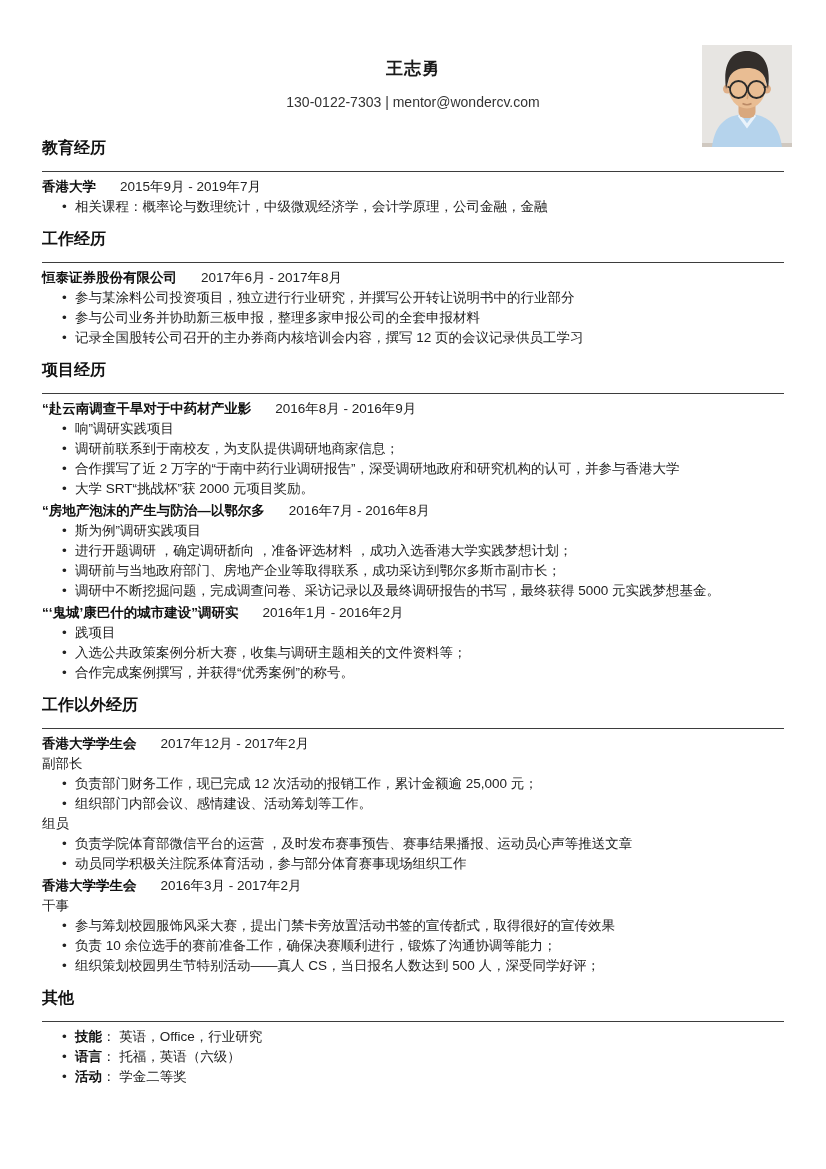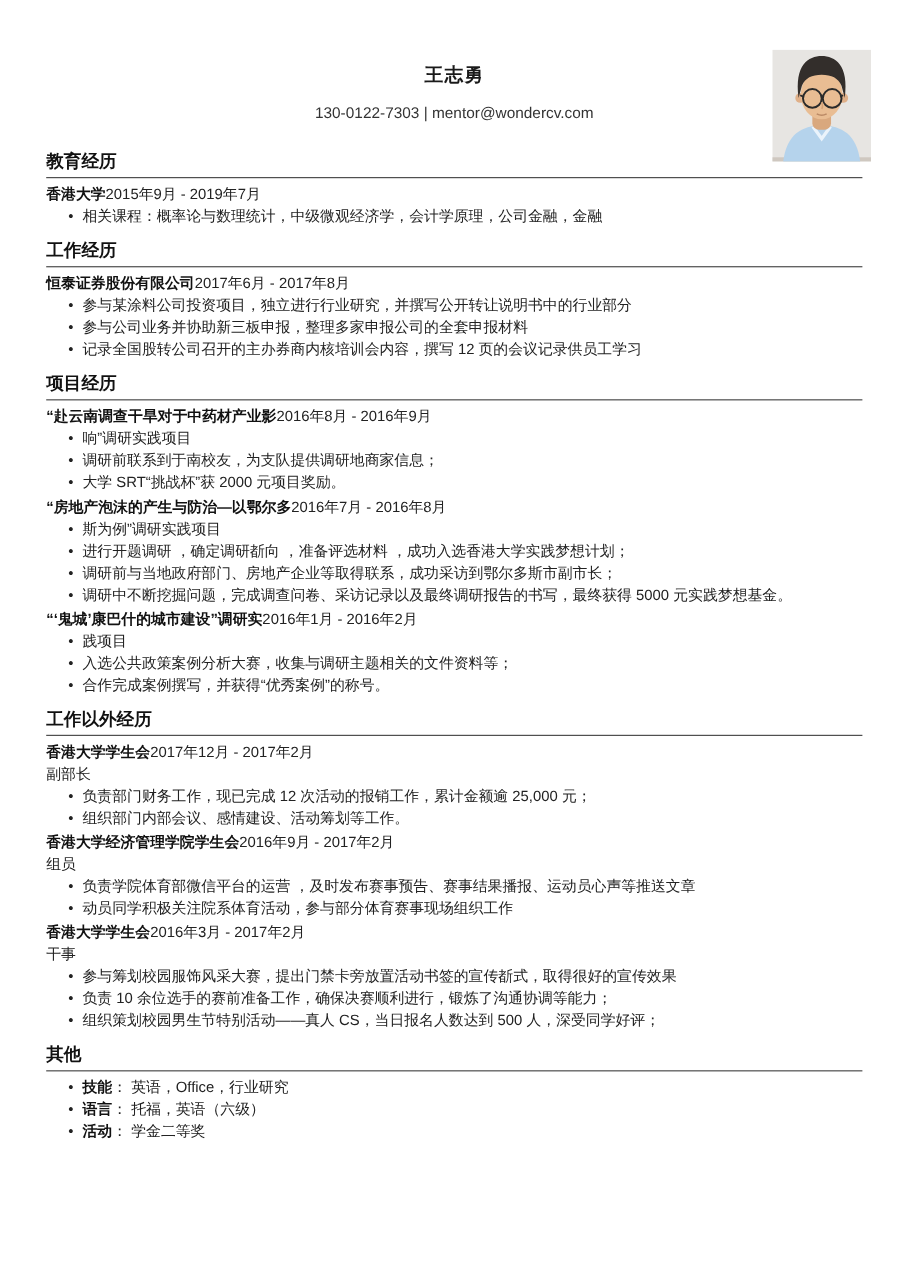--- a/index.html
+++ b/index.html
@@ -43,33 +43,33 @@
   .photo svg { display: block; width: 100%; height: 100%; }
   
   #sections { margin-top: 27px; }
   .section { margin-top: 12px; }
   .section:first-child { margin-top: 0; }
   .section-title {
     font-size: 16px;
     font-weight: 700;
     color: #111111;
     line-height: 20px;
-    padding-bottom: 3px;
+    padding-bottom: 13px;
     border-bottom: 1.5px solid #3d3d3d;
     margin-bottom: 5px;
   }
   .entry-head {
     display: flex;
     justify-content: flex-start;
     align-items: baseline;
     line-height: 20px;
     margin-top: 2px;
   }
   .entry-title { font-size: 13.5px; font-weight: 700; color: #111111; }
-  .entry-date  { font-size: 13.5px; color: #222222; white-space: nowrap; }
+  .entry-date  { font-size: 13.5px; color: #222222; white-space: nowrap; margin-left: 24px; }
   .entry-sub   { font-size: 13.5px; line-height: 20px; color: #222222; }
   ul.bullets { list-style: none; }
   ul.bullets li {
     position: relative;
     font-size: 13.5px;
     line-height: 20px;
     color: #222222;
     padding-left: 33px;
   }
   ul.bullets li::before {
@@ -144,20 +144,21 @@
       </div>
       <div class="section">
         <div class="section-title">项目经历</div>
         <div class="entry-head">
           <span class="entry-title">“赴云南调查干旱对于中药材产业影</span>
           <span class="entry-date">2016年8月 - 2016年9月</span>
         </div>
         <ul class="bullets">
           <li>响”调研实践项目</li>
           <li>调研前联系到于南校友，为支队提供调研地商家信息；</li>
+          <li>合作撰写了近 2 万字的“于南中药行业调研报告”，深受调研地政府和研究机构的认可，并参与香港大学</li>
           <li>大学 SRT“挑战杯”获 2000 元项目奖励。</li>
         </ul>
         <div class="entry-head">
           <span class="entry-title">“房地产泡沫的产生与防治—以鄂尔多</span>
           <span class="entry-date">2016年7月 - 2016年8月</span>
         </div>
         <ul class="bullets">
           <li>斯为例”调研实践项目</li>
           <li>进行开题调研 ，确定调研斱向 ，准备评选材料 ，成功入选香港大学实践梦想计划；</li>
           <li>调研前与当地政府部门、房地产企业等取得联系，成功采访到鄂尔多斯市副市长；</li>
@@ -177,24 +178,20 @@
         <div class="section-title">工作以外经历</div>
         <div class="entry-head">
           <span class="entry-title">香港大学学生会</span>
           <span class="entry-date">2017年12月 - 2017年2月</span>
         </div>
         <div class="entry-sub">副部长</div>
         <ul class="bullets">
           <li>负责部门财务工作，现已完成 12 次活动的报销工作，累计金额逾 25,000 元；</li>
           <li>组织部门内部会议、感情建设、活动筹划等工作。</li>
         </ul>
-        <div class="entry-head">
-          <span class="entry-title">香港大学经济管理学院学生会</span>
-          <span class="entry-date">2016年9月 - 2017年2月</span>
-        </div>
         <div class="entry-sub">组员</div>
         <ul class="bullets">
           <li>负责学院体育部微信平台的运营 ，及时发布赛事预告、赛事结果播报、运动员心声等推送文章</li>
           <li>动员同学积极关注院系体育活动，参与部分体育赛事现场组织工作</li>
         </ul>
         <div class="entry-head">
           <span class="entry-title">香港大学学生会</span>
           <span class="entry-date">2016年3月 - 2017年2月</span>
         </div>
         <div class="entry-sub">干事</div>

